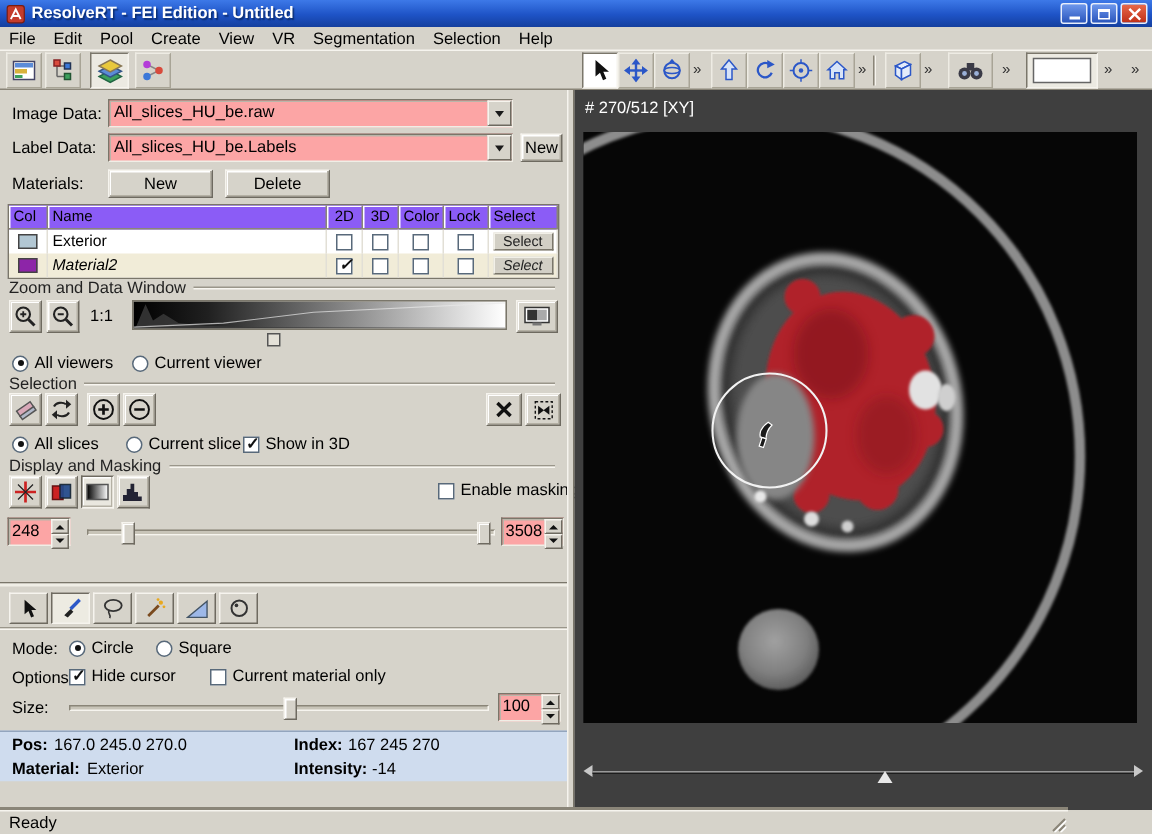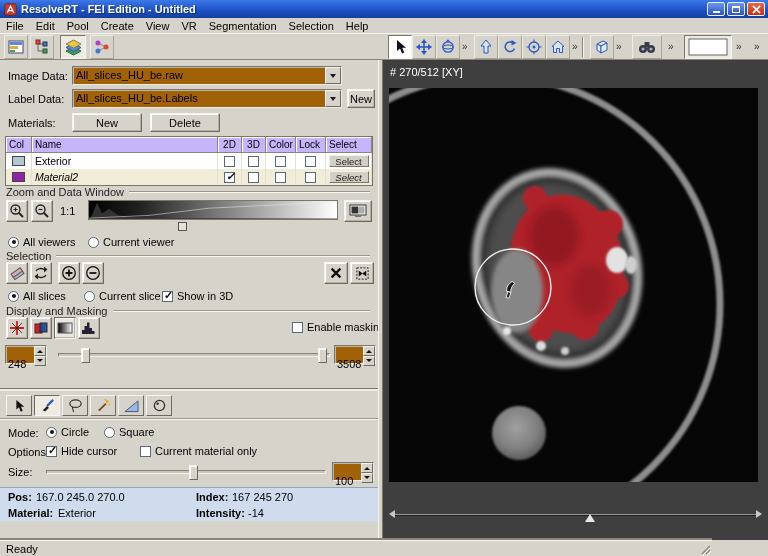--- a/index.html
+++ b/index.html
@@ -17,46 +17,46 @@
   .menubar{position:absolute;left:0;top:18px;width:768px;height:15px;display:flex;align-items:center;background:#d6d3ca;}
   .menu-item{padding:1px 6px;}
   
   .toolbar{position:absolute;left:0;top:33px;width:768px;height:27px;border-top:1px solid #f6f4ee;border-bottom:1px solid #8a8578;background:#d6d3ca;}
   .tbtn{position:absolute;top:1px;width:24px;height:24px;display:flex;align-items:center;justify-content:center;background:#d6d3ca;border:1px solid;border-color:#eeece4 #a8a496 #a8a496 #eeece4;}
   .tbtn.pressed{border-color:#7a766a #f6f4ee #f6f4ee #7a766a;background:#eceae2;}
   .chev{position:absolute;top:7px;font-size:10px;color:#333;}
   .tsep{position:absolute;top:3px;width:2px;height:20px;border-left:1px solid #8a8578;border-right:1px solid #f6f4ee;}
   
   .lbl{position:absolute;white-space:nowrap;}
-  .field{background:#a16207;border:1px solid;border-color:#7a766a #f0eee6 #f0eee6 #7a766a;box-shadow:inset 1px 1px 0 #bab6aa;justify-content:space-between;}
+  .field{background:#fca5a5;border:1px solid;border-color:#7a766a #f0eee6 #f0eee6 #7a766a;box-shadow:inset 1px 1px 0 #bab6aa;justify-content:space-between;}
   .combo{position:absolute;height:19px;display:flex;}
   .combo-text{flex:1;padding:2px 3px;overflow:hidden;white-space:nowrap;}
   .combo-btn{width:16px;background:#d6d3ca;border:1px solid;border-color:#f6f4ee #6e6a60 #6e6a60 #f6f4ee;display:flex;align-items:center;justify-content:center;}
   .tri-down{width:0;height:0;border:3px solid transparent;border-top:4px solid #1a1a1a;margin-top:4px;}
   .btn{position:absolute;background:#d6d3ca;border:1px solid;border-color:#f6f4ee #6e6a60 #6e6a60 #f6f4ee;box-shadow:inset -1px -1px 0 #b4b0a4,inset 1px 1px 0 #fff;display:flex;align-items:center;justify-content:center;}
   .cb{width:11px;height:11px;background:#fff;border:1px solid #58697a;position:relative;display:inline-block;flex:none;}
   .cb.on::after{content:"✓";position:absolute;left:1px;top:-3px;font-size:11px;font-weight:bold;color:#111;}
   .rb{width:11px;height:11px;background:#fff;border:1px solid #58697a;border-radius:50%;position:relative;display:inline-block;flex:none;}
   .rb.on::after{content:"";position:absolute;left:2.5px;top:2.5px;width:4px;height:4px;border-radius:50%;background:#111;}
   .ctl{position:absolute;display:flex;align-items:center;gap:4px;white-space:nowrap;}
   .sect{position:absolute;left:6px;right:8px;display:flex;align-items:center;gap:5px;color:#222;}
   .sect-line{flex:1;height:0;border-top:1px solid #9a968a;border-bottom:1px solid #f8f6f0;}
   .groove{position:absolute;height:4px;background:#c8c4b8;border:1px solid;border-color:#8a8578 #f6f4ee #f6f4ee #8a8578;}
   .thumb{position:absolute;top:-6px;width:9px;height:15px;background:#d6d3ca;border:1px solid;border-color:#f6f4ee #6e6a60 #6e6a60 #f6f4ee;box-shadow:inset 1px 1px 0 #fff;}
   .spin{position:absolute;height:19px;display:flex;}
-  .spin-val{flex:1;padding:12px 2px;overflow:hidden;}
+  .spin-val{flex:1;padding:2px 2px;overflow:hidden;}
   .spin-ud{width:12px;display:flex;flex-direction:column;}
   .sbtn{flex:1;background:#d6d3ca;border:1px solid;border-color:#f6f4ee #6e6a60 #6e6a60 #f6f4ee;display:flex;align-items:center;justify-content:center;}
   .tri-u{width:0;height:0;border:3px solid transparent;border-bottom:3px solid #111;margin-bottom:2px;}
   .tri-d2{width:0;height:0;border:3px solid transparent;border-top:3px solid #111;margin-top:2px;}
   
   .pool-panel{position:absolute;left:0;top:60px;width:378px;height:329px;background:#d6d3ca;}
   .mtable{position:absolute;left:5px;top:76px;width:368px;border:1px solid #7a766a;background:#fff;}
   .mrow{display:grid;grid-template-columns:26px 1fr 24px 24px 30px 30px 46px;height:16px;}
-  .mhead .mcell{background:#c4b5fd;border-right:1px solid #8a8578;border-bottom:1px solid #8a8578;box-shadow:inset 1px 1px 0 #fff;font-size:10px;text-align:right;}
+  .mhead .mcell{background:#8b5cf6;border-right:1px solid #8a8578;border-bottom:1px solid #8a8578;box-shadow:inset 1px 1px 0 #fff;font-size:10px;text-align:right;}
   .mcell{display:flex;align-items:center;padding:0 3px;border-right:1px solid #e2dfd6;font-size:10.5px;overflow:hidden;}
   .mcell.c{justify-content:center;padding:0;}
   .mrow.sel{background:#f1ecd8;font-style:italic;}
   .swatch{width:13px;height:10px;border:1px solid #444;display:inline-block;}
   .selbtn{width:40px;height:12px;background:#d2cfc5;border:1px solid;border-color:#f2f0e8 #7a766a #7a766a #f2f0e8;font-size:9.5px;display:flex;align-items:center;justify-content:center;color:#222;}
   .gradwrap{position:absolute;left:88px;top:140px;width:250px;height:34px;}
   .grad{position:relative;height:20px;border:1px solid #7a766a;background:linear-gradient(90deg,#000 0%,#202020 20%,#fff 100%);overflow:hidden;}
   .gradsvg{position:absolute;left:0;top:0;width:100%;height:100%;}
   .gslider{position:relative;height:13px;}
   .gthumb{position:absolute;top:2px;width:9px;height:9px;background:#e4e1d8;border:1px solid #555;}

